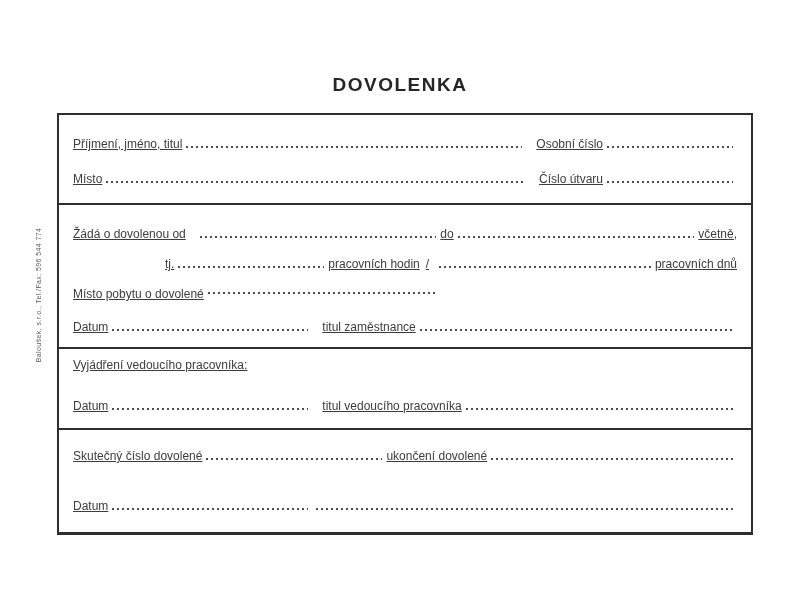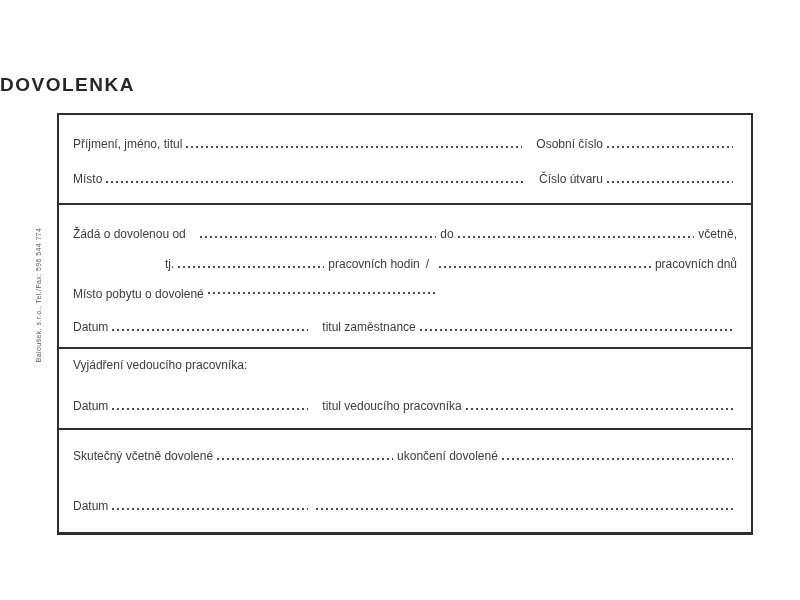--- a/index.html
+++ b/index.html
@@ -11,21 +11,21 @@
     position:relative;
     overflow:hidden;
   }
   .page{
     position:absolute;inset:0;
     filter:blur(0.3px);
   }
   .doc-title{
     position:absolute;
     top:74px;left:0;width:100%;
-    text-align:left;
+    text-align:center;
     font-size:19px;
     font-weight:bold;
     letter-spacing:1.5px;
     color:#262626;
   }
   .imprint{
     position:absolute;
     left:38px;top:295px;
     transform:translate(-50%,-50%) rotate(-90deg);
     transform-origin:center;
@@ -49,21 +49,21 @@
   .row{
     position:absolute;
     left:14px;right:14px;
     display:flex;
     align-items:flex-end;
     font-size:12px;
     line-height:14px;
     color:#3d3d3d;
     white-space:nowrap;
   }
-  .lbl{flex:0 0 auto;}
+  .lbl{flex:0 0 auto;text-decoration:underline;}
   .dots{
     display:inline-block;
     height:3px;
     margin:0 4px 3px 4px;
     background-image:repeating-linear-gradient(to right,#4c4c4c 0 2px,transparent 2px 5px);
     background-position:bottom;
     background-size:100% 2px;
     background-repeat:no-repeat;
   }
   .dots.grow{flex:1 1 auto;}
@@ -135,21 +135,21 @@
     <div class="row" style="top:284px;">
       <span class="lbl">Datum</span>
       <span class="dots fixed" style="width:196px;"></span>
       <span class="lbl ml">titul vedoucího pracovníka</span>
       <span class="dots grow"></span>
     </div>
 
     <div class="divider" style="top:313px;"></div>
 
     <div class="row" style="top:334px;">
-      <span class="lbl">Skutečný včetně dovolené</span>
+      <span class="lbl">Skutečný číslo dovolené</span>
       <span class="dots fixed" style="width:176px;"></span>
       <span class="lbl">ukončení dovolené</span>
       <span class="dots grow"></span>
     </div>
 
     <div class="row" style="top:384px;">
       <span class="lbl">Datum</span>
       <span class="dots fixed" style="width:196px;"></span>
       <span class="dots grow"></span>
     </div>

